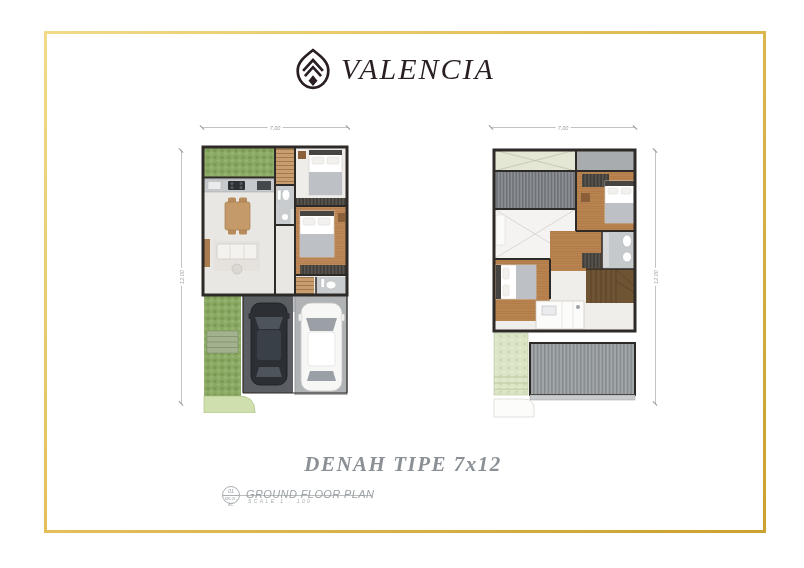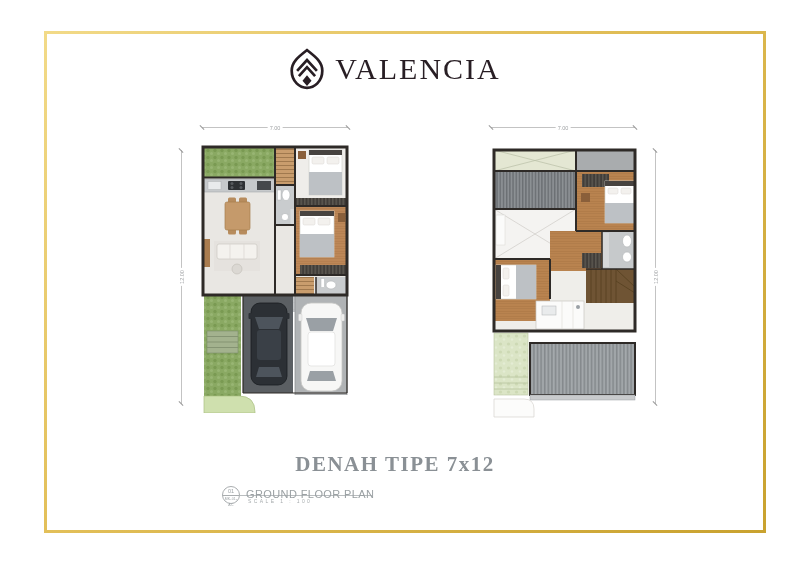--- a/index.html
+++ b/index.html
@@ -1,21 +1,21 @@
 <!DOCTYPE html>
 <html style="--frame-gold: #ddba50; --brand-ink: #281e24; --title-gray: #8a9095; --caption-gray: #9aa0a3; --dim-gray: #a0a3a5; --rule-gray: #b9bdbf;"><head>
 <meta charset="utf-8">
 <style>
   :root{
     --frame-gold:#ddba50; --brand-ink:#281e24; --title-gray:#8a9095;
     --caption-gray:#9aa0a3; --dim-gray:#a0a3a5; --rule-gray:#b9bdbf;
   }
   html,body{margin:0;padding:0;background:#ffffff;}
   .canvas{position:relative;width:804px;height:568px;background:#fff;overflow:hidden;
-          font-family:"Liberation Sans",sans-serif;}
+          font-family:"Liberation Sans",sans-serif;font-style:italic;}
   .gold-frame{position:absolute;left:44px;top:31px;width:722px;height:502px;box-sizing:border-box;
           border:3px solid var(--frame-gold);
           border-image:linear-gradient(135deg,#f2da88,#e3c05a 40%,#c9a22f) 1;}
   
   .brand{position:absolute;left:0;top:48px;width:790px;display:flex;align-items:center;
          justify-content:center;gap:10px;}
   .brand-name{font-family:"Liberation Serif",serif;font-size:30px;letter-spacing:2px;
          color:var(--brand-ink);line-height:1;}
   
   .plan-svg{position:absolute;}
@@ -28,21 +28,21 @@
   .dim-h::before,.dim-h::after{content:"";position:absolute;width:6px;height:1px;background:#9a9a9a;
       transform:rotate(45deg);top:-1px;}
   .dim-h::before{left:-3px;} .dim-h::after{right:-3px;}
   .dim-v::before,.dim-v::after{content:"";position:absolute;width:6px;height:1px;background:#9a9a9a;
       transform:rotate(45deg);left:-4px;}
   .dim-v::before{top:0;} .dim-v::after{bottom:0;}
   .dim-label{position:absolute;font-size:5.5px;background:#fff;padding:0 2px;color:var(--dim-gray);white-space:nowrap;}
   .dim-h .dim-label{left:50%;top:0;transform:translate(-50%,-50%);}
   .dim-v .dim-label{left:0;top:50%;transform:translate(-50%,-50%) rotate(-90deg);}
   
-  .type-title{position:absolute;left:0;top:444px;width:790px;text-align:center;
+  .type-title{position:absolute;left:8px;top:444px;width:790px;text-align:center;
       font-family:"Liberation Serif",serif;font-size:21px;letter-spacing:1.5px;color:var(--title-gray);margin-top:8px;}
   
   .plan-caption{position:absolute;height:26px;}
   .caption-rule{position:absolute;left:0;right:0;top:11px;border-top:1px solid var(--rule-gray);}
   .caption-badge{position:absolute;left:0;top:2px;width:18px;height:18px;border:1px solid #a9adaf;
       border-radius:50%;background:#fff;z-index:2;box-sizing:border-box;text-align:center;color:var(--caption-gray);}
   .badge-top{display:block;font-size:5.5px;line-height:8px;border-bottom:1px solid #a9adaf;}
   .badge-bottom{display:block;font-size:3.5px;line-height:6px;letter-spacing:0.2px;}
   .caption-title{position:absolute;left:24px;top:4px;font-size:11px;letter-spacing:0.4px;
       color:var(--caption-gray);white-space:nowrap;}

